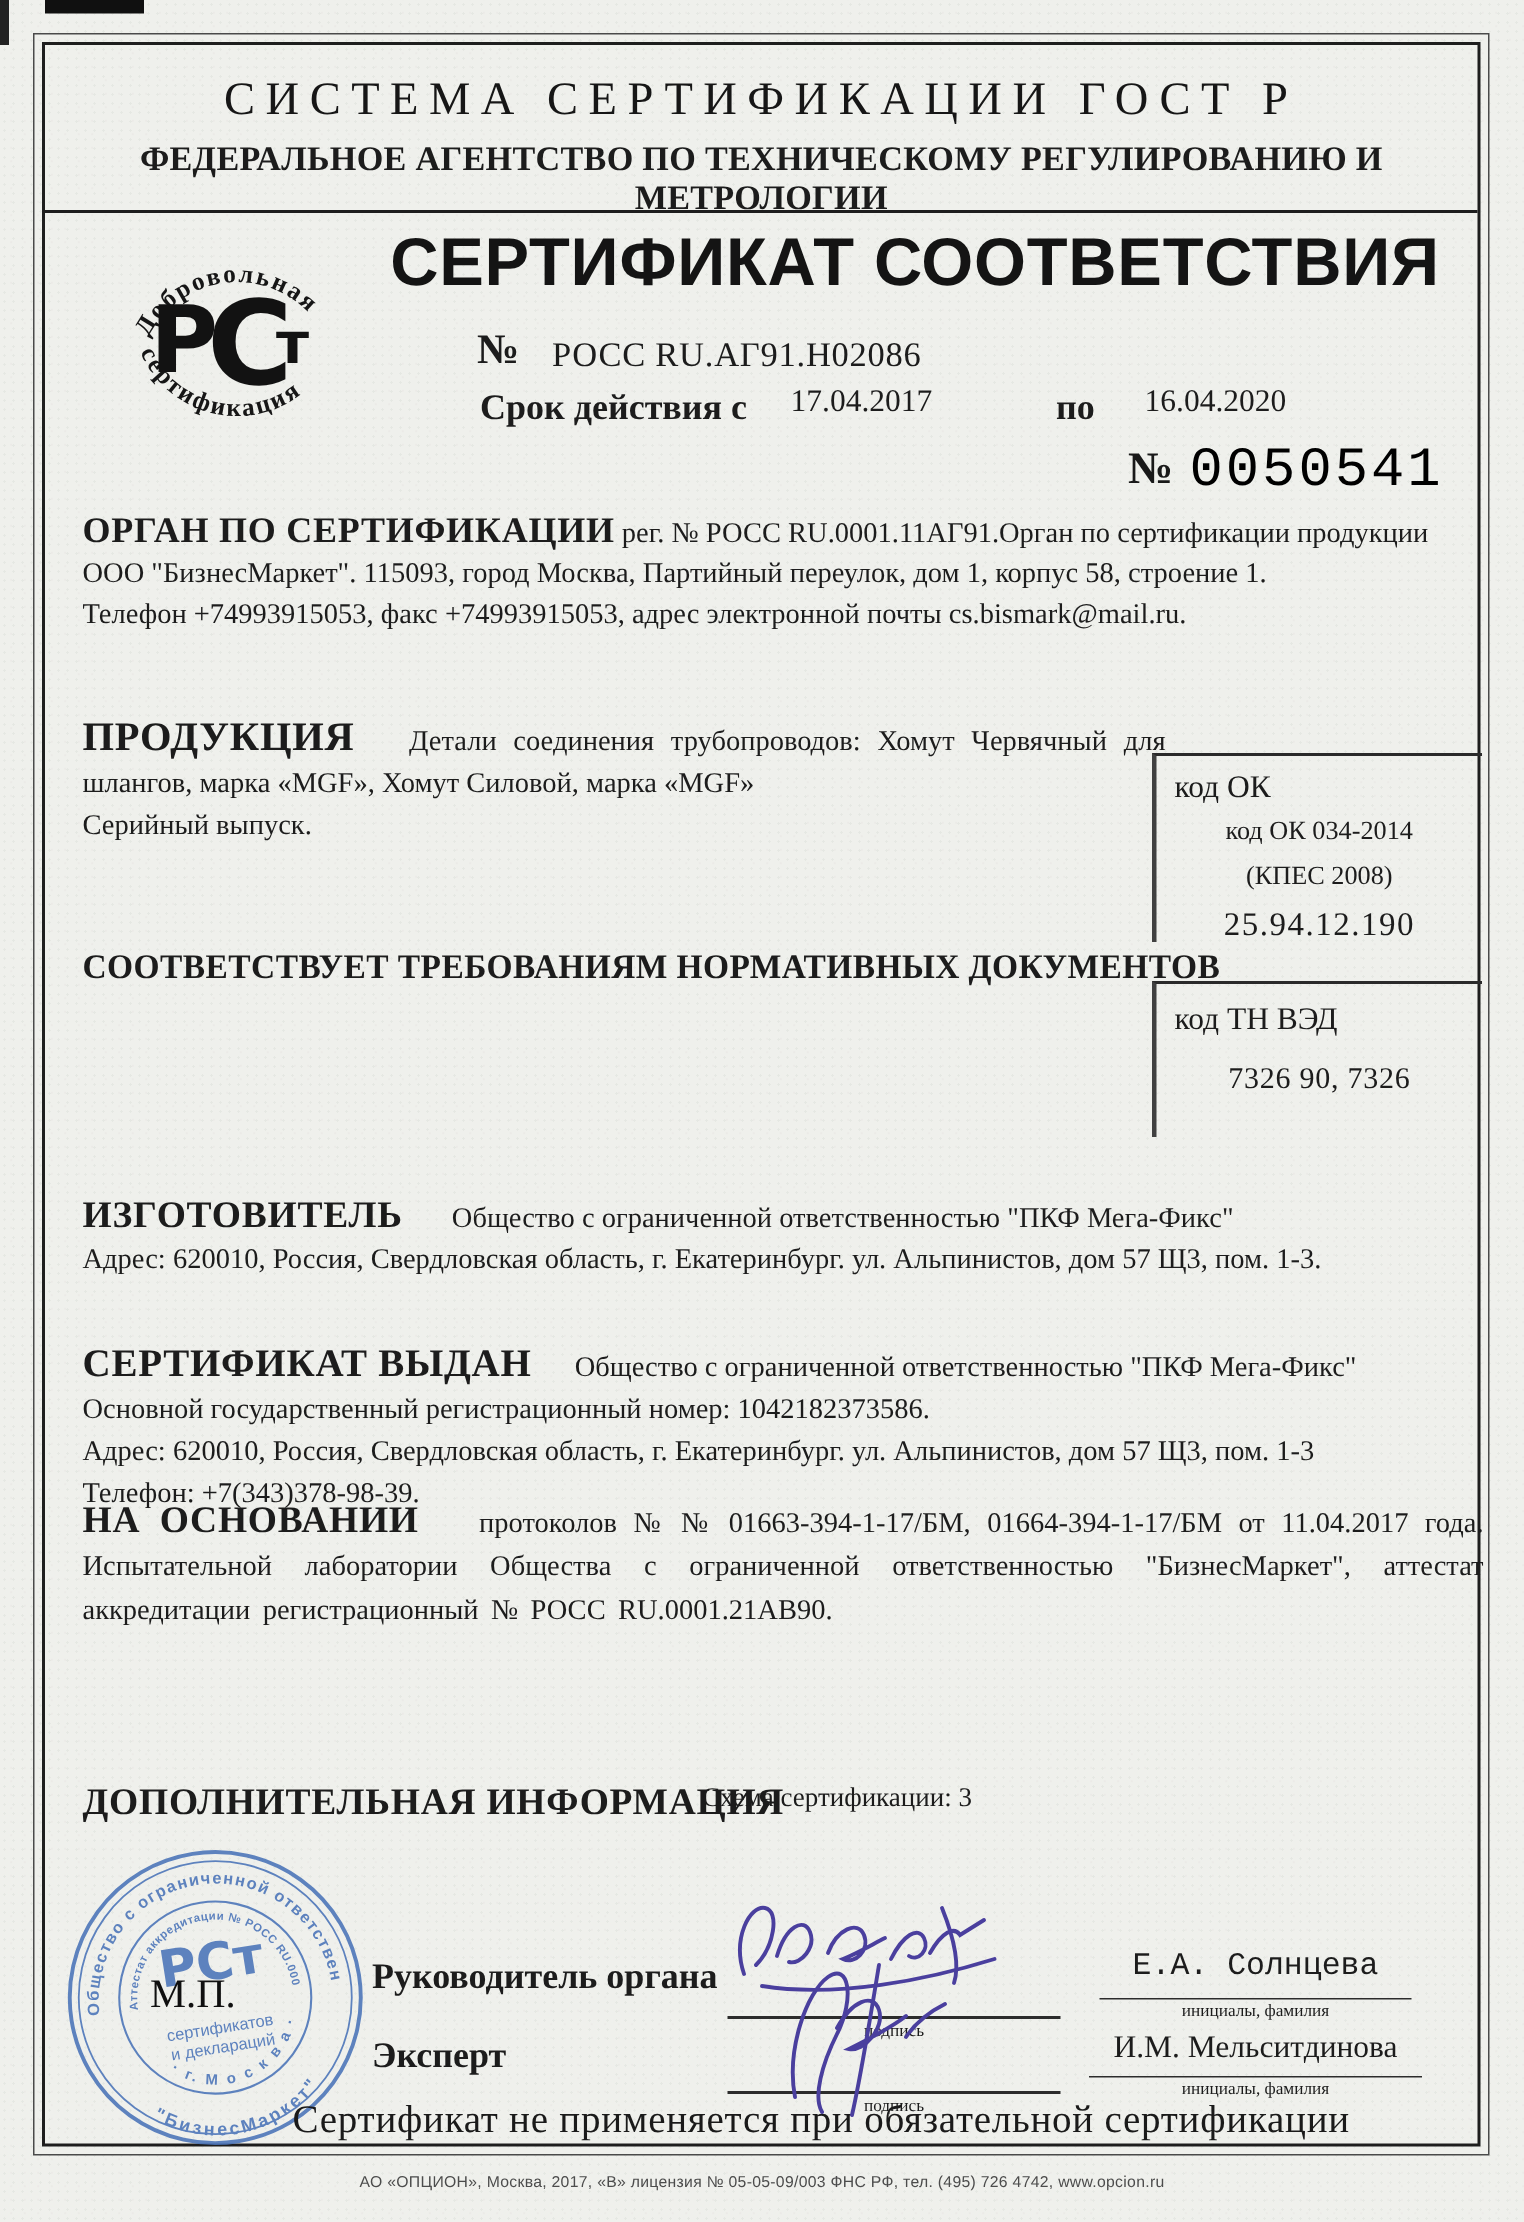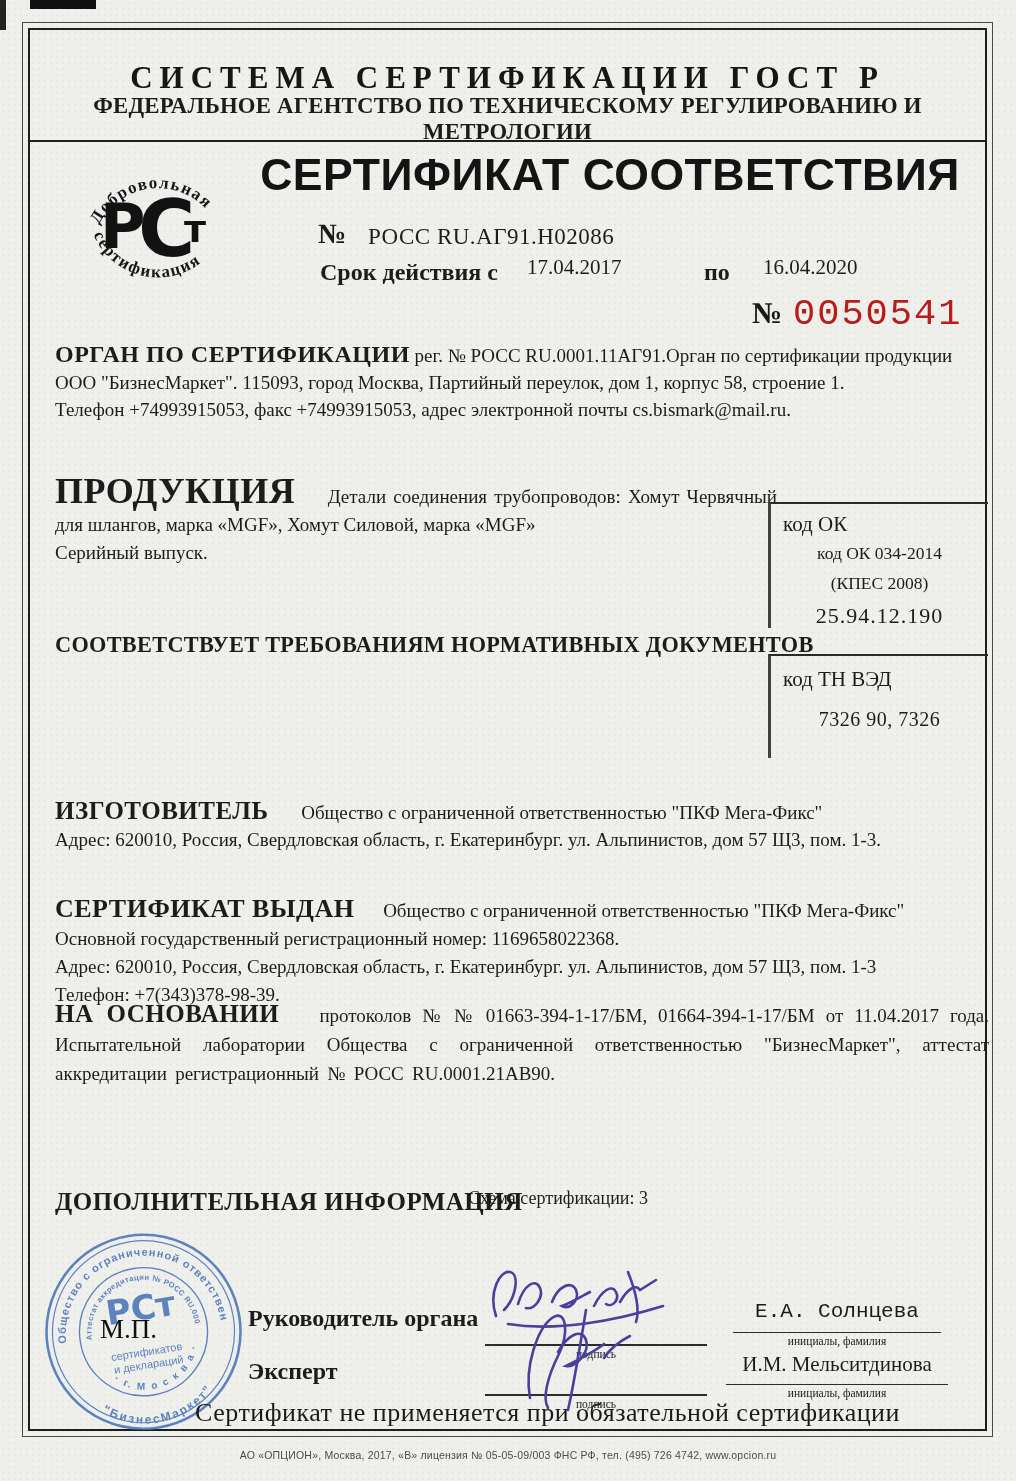--- a/index.html
+++ b/index.html
@@ -13,43 +13,43 @@
     font-family:"Liberation Serif", serif;
     color:#1c1c1c;
   }
   .abs{position:absolute;}
   
   .frame-outer{left:22px;top:22px;width:969px;height:1413px;border:1.5px solid #4a4a4a;}
   .frame-inner{position:absolute;left:5px;top:5px;right:5px;bottom:5px;border:2.5px solid #1e1e1e;}
   .edge-smudge{left:30px;top:0;width:66px;height:9px;background:#101010;}
   .edge-smudge2{left:0;top:0;width:6px;height:30px;background:#222;}
   
-  .hdr1{left:32px;top:60px;width:951px;text-align:center;font-size:31px;font-weight:bold;letter-spacing:7px;color:#161616;}
+  .hdr1{left:32px;top:48px;width:951px;text-align:center;font-size:31px;font-weight:normal;letter-spacing:7px;color:#161616;}
   .hdr2{left:32px;top:93px;width:951px;text-align:center;font-size:23px;font-weight:bold;letter-spacing:0.2px;transform:scaleX(0.99);}
   .hdr-sep{left:30px;top:140px;width:955px;height:0;border-top:2.5px solid #1e1e1e;}
   
   .logo{left:72px;top:146px;}
   .title{left:252px;top:149px;width:716px;text-align:center;font-family:"Liberation Sans",sans-serif;font-size:45px;font-weight:800;letter-spacing:0.5px;color:#141414;transform:scaleX(0.99);}
   .certnum-label{left:318px;top:218px;font-size:28px;font-weight:bold;}
   .certnum-value{left:368px;top:224px;font-size:23px;letter-spacing:0.5px;}
   .validity-label{left:320px;top:259px;font-size:24px;font-weight:bold;}
   .validity-from{left:527px;top:255px;font-size:21px;}
   .validity-po{left:704px;top:259px;font-size:24px;font-weight:bold;}
   .validity-to{left:763px;top:255px;font-size:21px;}
   .blank-label{left:752px;top:296px;font-size:30px;font-weight:bold;color:#191919;}
-  .blank-value{left:793px;top:293px;font-family:"Liberation Mono",monospace;font-size:37px;letter-spacing:2px;color:#b91c1c;}
+  .blank-value{left:793px;top:293px;font-family:"Liberation Mono",monospace;font-size:37px;letter-spacing:2px;color:#000000;}
   
   .sec{line-height:27px;}
   .sec .h{font-weight:bold;}
   .sec .t{font-size:19px;}
   .organ{left:55px;top:341px;width:932px;}
   .organ .h{font-size:24px;letter-spacing:0.5px;}
   .organ div{font-size:19px;}
   .production{left:55px;top:478px;width:722px;text-align:justify;}
-  .production .h{font-size:36px;letter-spacing:0.5px;margin-right:26px;}
+  .production .h{font-size:27px;letter-spacing:0.5px;margin-right:26px;}
   .codebox{border-top:2px solid #2a2a2a;border-left:3px solid #404040;}
   .box-ok{left:768px;top:502px;width:217px;height:124px;}
   .box-ok .bt{font-size:21px;margin:8px 0 0 12px;}
   .box-ok .l1{font-size:17.5px;text-align:center;margin-top:6px;}
   .box-ok .l2{font-size:17.5px;text-align:center;margin-top:9px;}
   .box-ok .val{font-size:22px;text-align:center;margin-top:9px;letter-spacing:1px;}
   .conformity{left:55px;top:631px;width:730px;}
   .conformity .h{font-size:23px;letter-spacing:0.3px;white-space:nowrap;display:inline-block;transform:scaleX(0.97);transform-origin:left;}
   .conformity .t{display:block;margin-top:6px;font-size:18px;}
   .box-tnved{left:768px;top:654px;width:217px;height:102px;}
@@ -162,21 +162,21 @@
     <span class="t">Общество с ограниченной ответственностью "ПКФ Мега-Фикс"</span>
   </div>
   <div>Адрес: 620010, Россия, Свердловская область, г. Екатеринбург. ул. Альпинистов, дом 57 Щ3, пом. 1-3.</div>
 </div>
 
 <div class="abs sec issued">
   <div>
     <span class="h">СЕРТИФИКАТ ВЫДАН</span>
     <span class="t">Общество с ограниченной ответственностью "ПКФ Мега-Фикс"</span>
   </div>
-  <div>Основной государственный регистрационный номер: 1169658022368.</div>
+  <div>Основной государственный регистрационный номер: 1042182373586.</div>
   <div>Адрес: 620010, Россия, Свердловская область, г. Екатеринбург. ул. Альпинистов, дом 57 Щ3, пом. 1-3</div>
   <div>Телефон: +7(343)378-98-39.</div>
 </div>
 
 <div class="abs sec basis">
   <span class="h">НА ОСНОВАНИИ</span>
   <span class="t">протоколов № № 01663-394-1-17/БМ, 01664-394-1-17/БМ от 11.04.2017 года. Испытательной лаборатории Общества с ограниченной ответственностью "БизнесМаркет", аттестат аккредитации регистрационный № РОСС RU.0001.21АВ90.</span>
 </div>
 
 <div class="abs additional-h">ДОПОЛНИТЕЛЬНАЯ ИНФОРМАЦИЯ</div>

